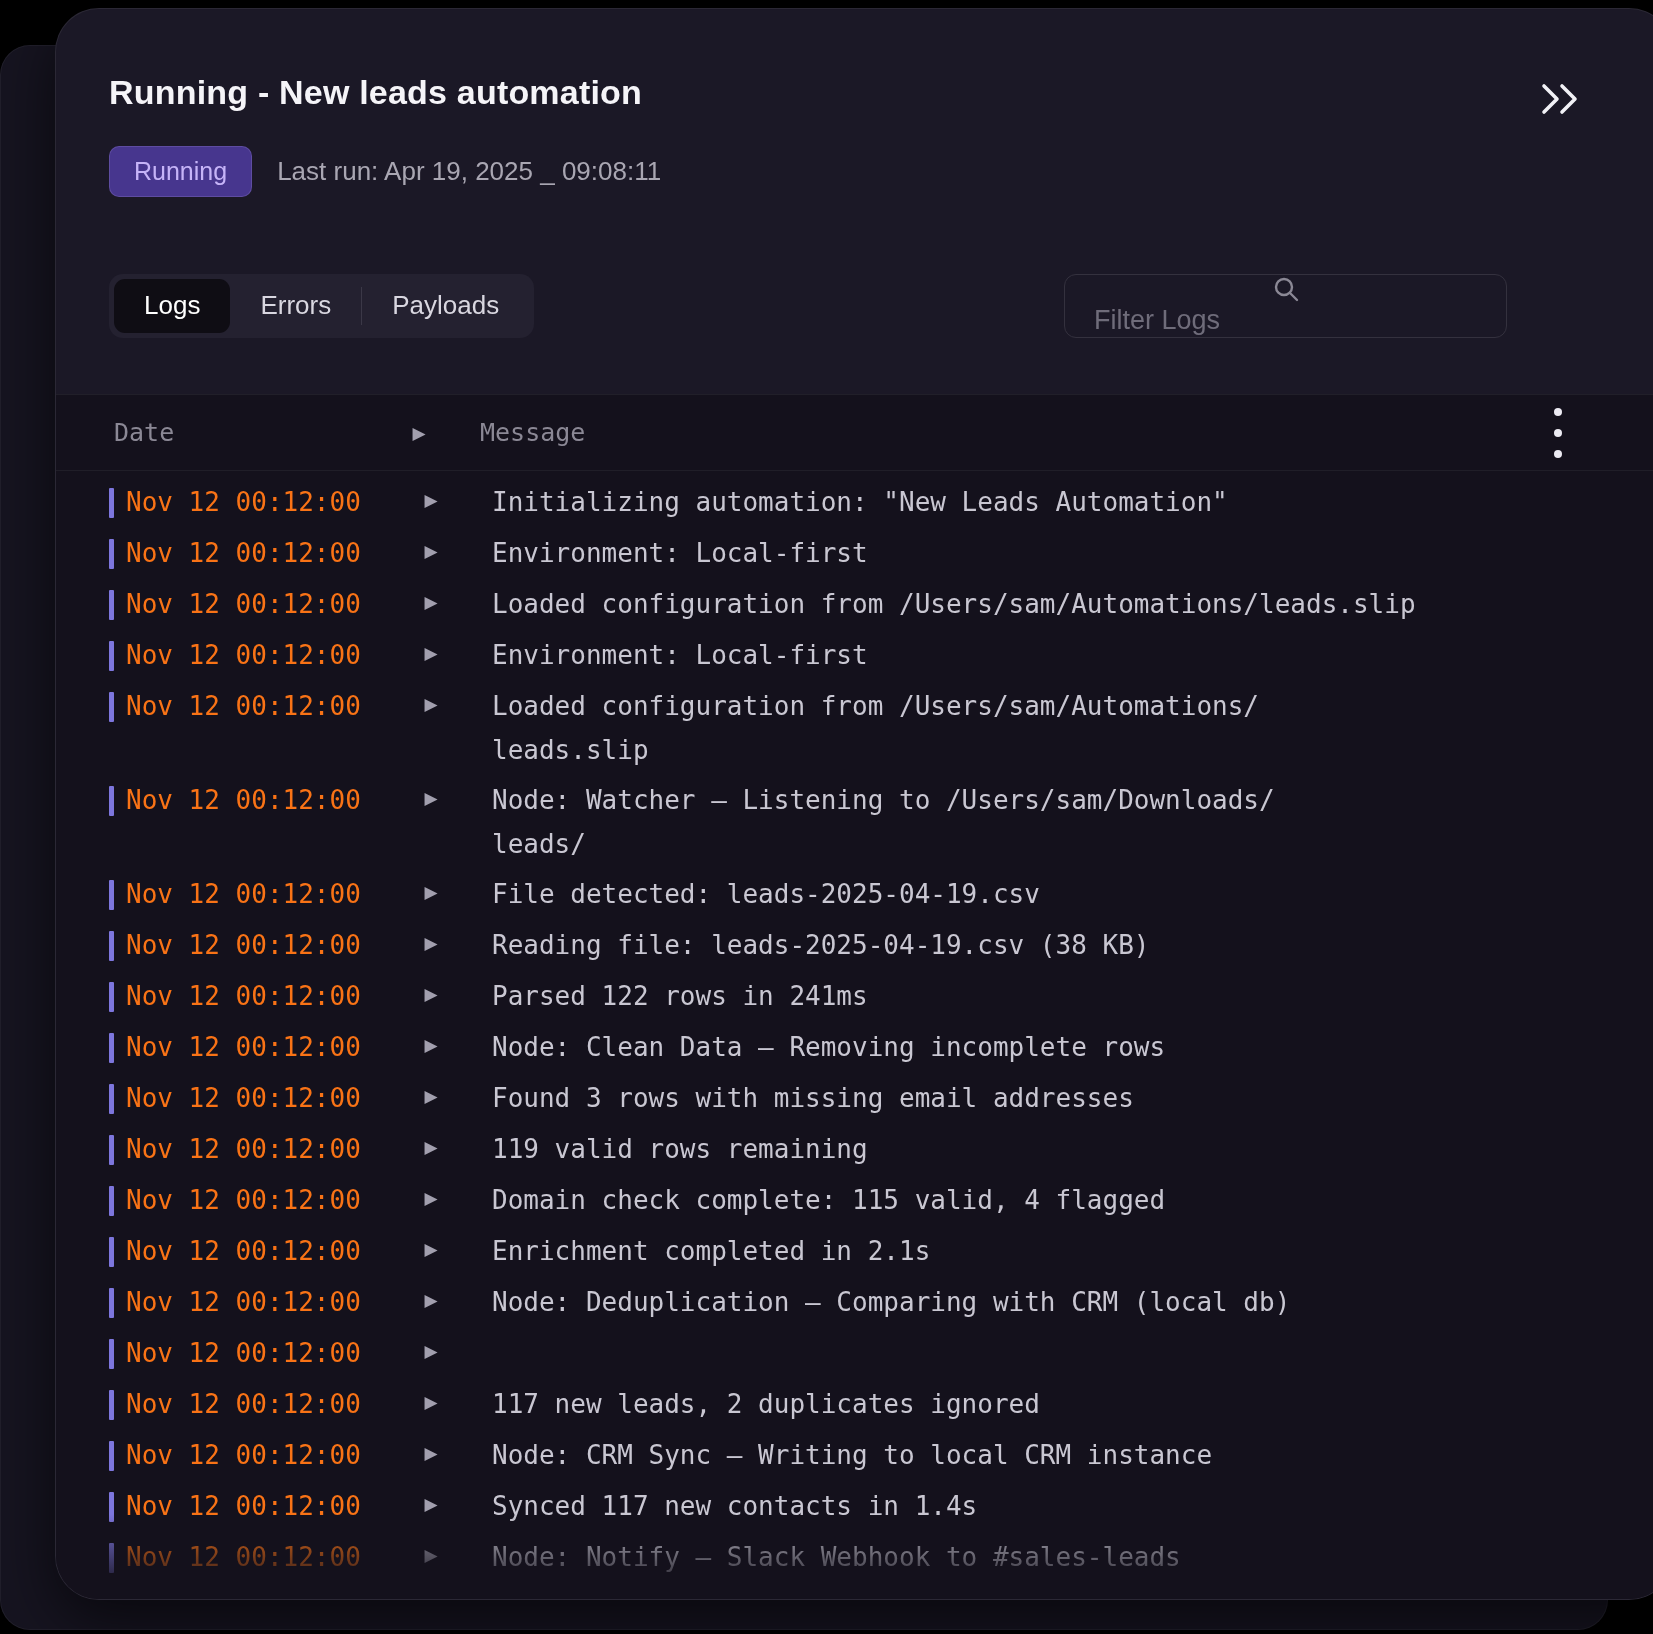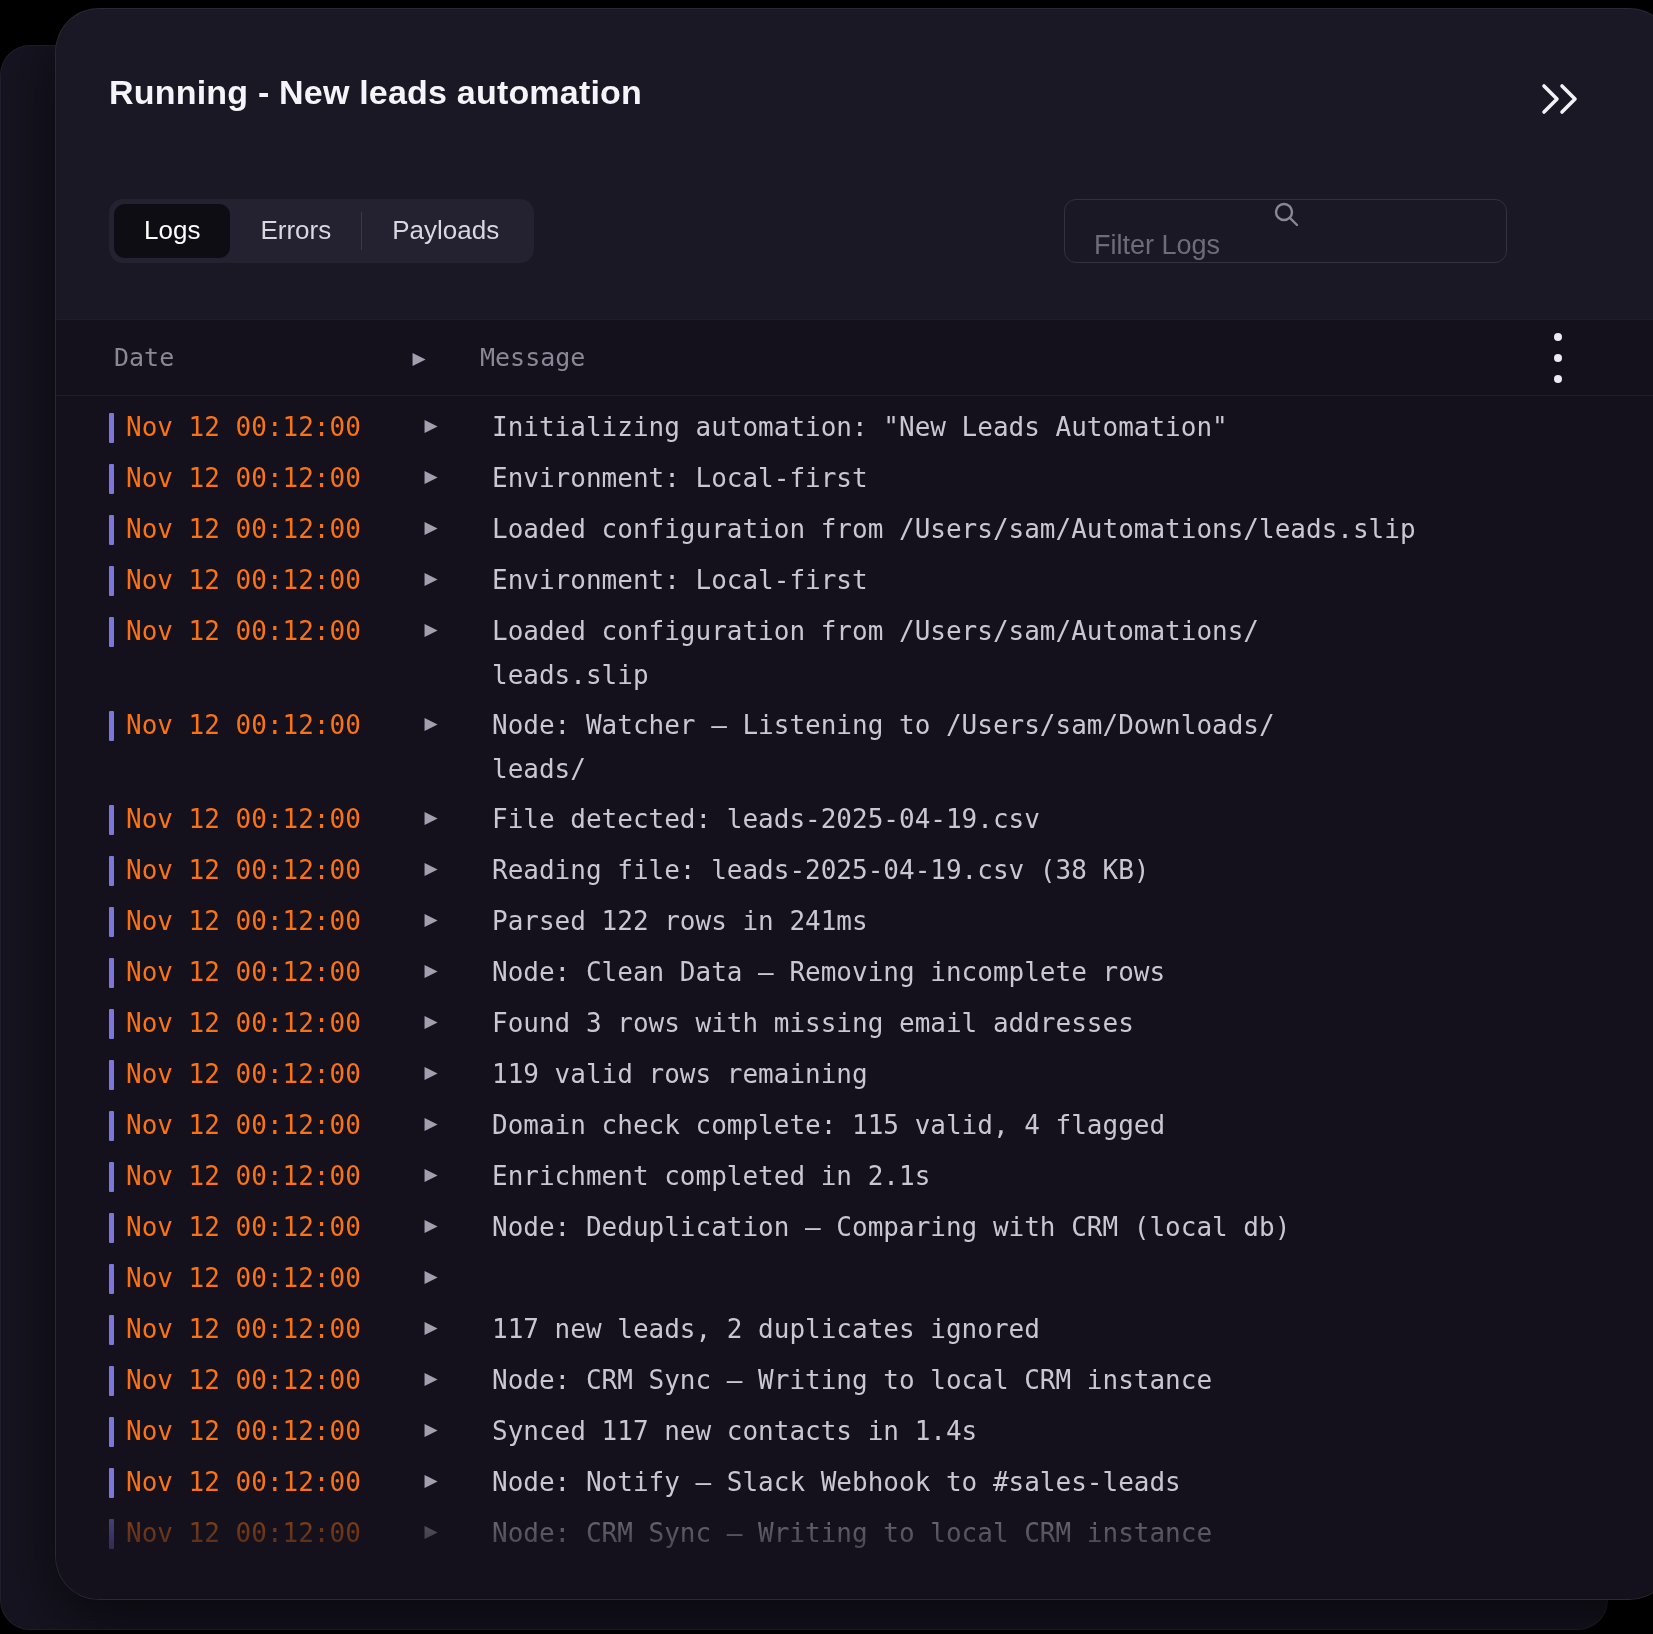--- a/index.html
+++ b/index.html
@@ -96,20 +96,24 @@
       <div class="title-row">
         <h1 class="page-title">Running - New leads automation</h1>
         <button class="collapse-btn" aria-label="collapse">
           <svg width="40" height="32" viewBox="0 0 40 32" fill="none">
             <polyline points="4,3 17,16 4,29" stroke="#f2f1f6" stroke-width="3.6" stroke-linecap="round" stroke-linejoin="round"></polyline>
             <polyline points="22,3 35,16 22,29" stroke="#f2f1f6" stroke-width="3.6" stroke-linecap="round" stroke-linejoin="round"></polyline>
           </svg>
         </button>
       </div>
 
+      <div class="status-row">
+        <span class="status-badge">Running</span>
+        <span class="last-run">Last run: Apr 19, 2025 _ 09:08:11</span>
+      </div>
 
       <div class="toolbar-row">
         <div class="tab-group">
           <button class="tab active">Logs</button>
           <button class="tab">Errors</button>
           <span class="tab-divider"></span>
           <button class="tab">Payloads</button>
         </div>
 
         <div class="filter-box">

